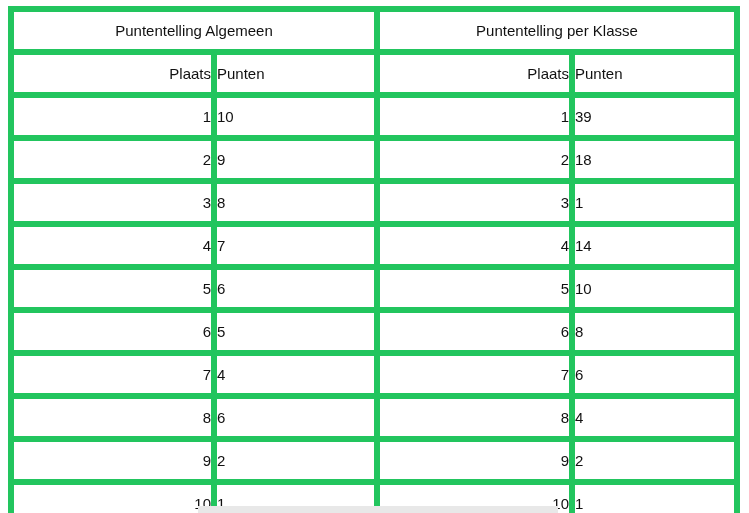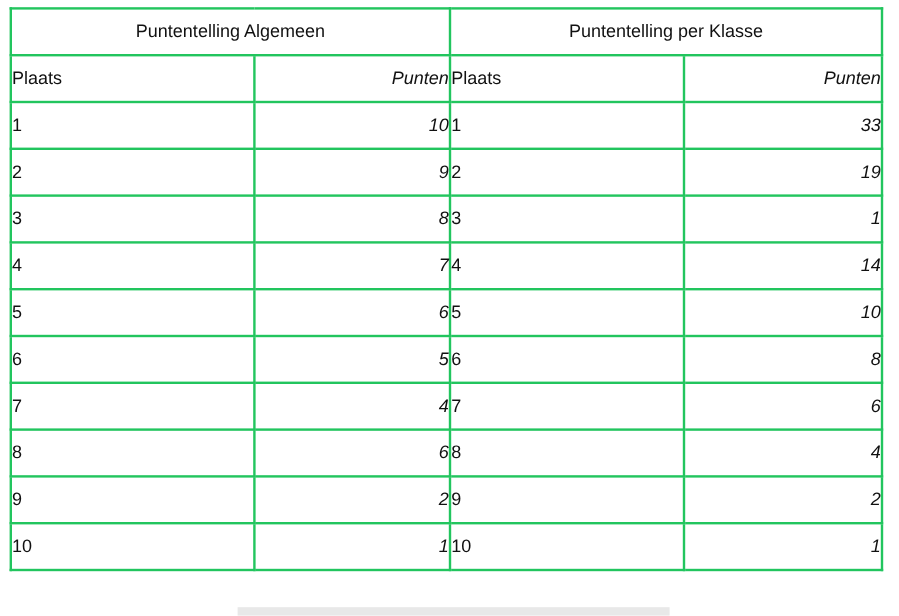--- a/index.html
+++ b/index.html
@@ -27,21 +27,21 @@
     top: 6px;
     width: 726px;
   }
   table.points {
     border-collapse: collapse;
     width: 726px;
     table-layout: fixed;
     background: #ffffff;
   }
   table.points td, table.points th {
-    border: 2px solid #22c55e;
+    border: 6px solid #22c55e;
     padding: 0;
     font-weight: normal;
     font-size: 15px;
     color: #111111;
     background: #ffffff;
   }
   .group-head {
     height: 37px;
     text-align: center;
     vertical-align: middle;
@@ -51,26 +51,25 @@
     height: 37px;
     vertical-align: middle;
     font-size: 15px;
   }
   .cell {
     height: 37px;
     vertical-align: middle;
     font-size: 15px;
   }
   .left {
-    text-align: left;
+    text-align: right;
     padding-left: 9px;
   }
   .center {
-    text-align: right;
-    font-style: italic;
+    text-align: left;
   }
   
   col.c1 { width: 203px; }
   col.c2 { width: 163px; }
   col.c3 { width: 195px; }
   col.c4 { width: 165px; }
   .bar-shadow {
     position: absolute;
     left: 198px;
     bottom: 0px;
@@ -101,27 +100,27 @@
           <th class="col-head center">Punten</th>
           <th class="col-head left">Plaats</th>
           <th class="col-head center">Punten</th>
         </tr>
       </thead>
       <tbody>
         <tr>
           <td class="cell left">1</td>
           <td class="cell center">10</td>
           <td class="cell left">1</td>
-          <td class="cell center">33</td>
+          <td class="cell center">39</td>
         </tr>
         <tr>
           <td class="cell left">2</td>
           <td class="cell center">9</td>
           <td class="cell left">2</td>
-          <td class="cell center">19</td>
+          <td class="cell center">18</td>
         </tr>
         <tr>
           <td class="cell left">3</td>
           <td class="cell center">8</td>
           <td class="cell left">3</td>
           <td class="cell center">1</td>
         </tr>
         <tr>
           <td class="cell left">4</td>
           <td class="cell center">7</td>

